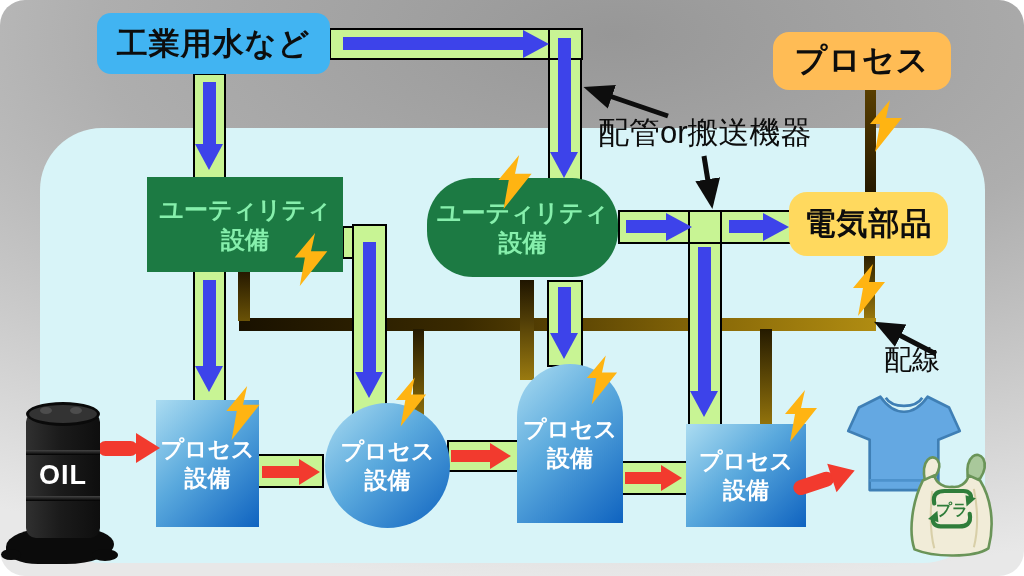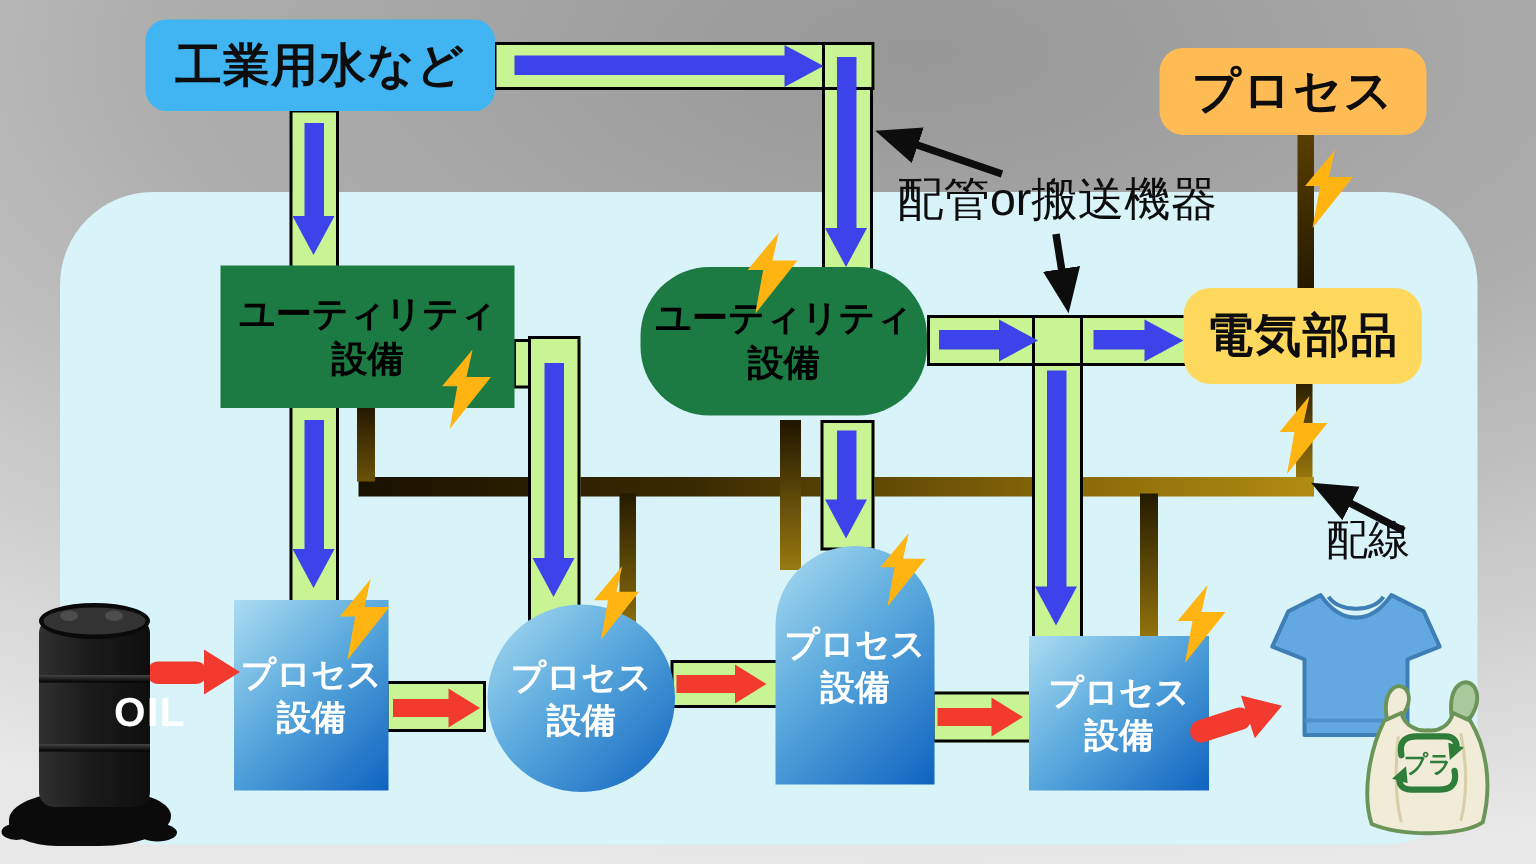--- a/index.html
+++ b/index.html
@@ -1,34 +1,35 @@
 <!DOCTYPE html>
 <html><head>
 <meta charset="utf-8">
 <style>
   html,body{margin:0;padding:0;}
   #stage{
     position:relative;width:1024px;height:576px;overflow:hidden;
     font-family:"Liberation Sans","DejaVu Sans",sans-serif;
     background:radial-gradient(120% 95% at 60% 6%, #979797 0%, #aeaeae 42%, #e8e8e8 100%);
+    border-radius:25px;
   }
   .abs{position:absolute;}
   .factory{
     position:absolute;left:40px;top:128px;width:945px;height:435px;
     background:#d8f4f8;border-radius:62px;
   }
   
   .wire{position:absolute;}
   
   .pipe{position:absolute;background:#c8f494;border:2px solid #000;box-sizing:border-box;}
   .jline{position:absolute;background:#000;width:2px;}
   
   .node{position:absolute;display:flex;flex-direction:column;align-items:center;justify-content:center;
         text-align:center;line-height:1.25;}
-  .green{background:#1c7a43;color:#000000;font-weight:700;font-size:24px;}
+  .green{background:#1c7a43;color:#86efac;font-weight:700;font-size:24px;}
   .procgrad{background:linear-gradient(135deg,#abdcf1 0%,#5aa9dd 45%,#0f63c0 100%);color:#fff;font-weight:700;font-size:23px;}
   .tagbox{position:absolute;display:flex;align-items:center;justify-content:center;
           font-weight:800;color:#0d0d0d;letter-spacing:1px;}
   
   .shaft{position:absolute;background:#3d43ea;}
   .head-down{position:absolute;width:0;height:0;border-left:14px solid transparent;
              border-right:14px solid transparent;border-top:26px solid #3d43ea;}
   .head-right{position:absolute;width:0;height:0;border-top:14px solid transparent;
               border-bottom:14px solid transparent;border-left:26px solid #3d43ea;}
   .red.shaft{background:#f23a2e;}
@@ -43,21 +44,21 @@
           border-radius:55% 45% 60% 40%/70% 60% 75% 55%;}
   .puddle:before{content:"";position:absolute;left:-5px;bottom:4px;width:20px;height:11px;background:#0b0b0b;border-radius:50%;}
   .puddle:after{content:"";position:absolute;right:-4px;bottom:3px;width:26px;height:12px;background:#0b0b0b;border-radius:50%;}
   .bbody{position:absolute;left:20px;top:16px;width:74px;height:126px;border-radius:10px;
          background:linear-gradient(90deg,#303030,#1b1b1b 45%,#0e0e0e);}
   .bcap{position:absolute;left:20px;top:6px;width:74px;height:24px;border-radius:50%;
         background:#333;border:3px solid #0a0a0a;box-sizing:border-box;}
   .bung{position:absolute;width:12px;height:7px;border-radius:50%;background:#4d4d4d;}
   .ridge{position:absolute;left:20px;width:74px;height:5px;background:linear-gradient(#454545,#000);}
   .oiltext{position:absolute;left:20px;top:60px;width:74px;height:38px;display:flex;align-items:center;
-           justify-content:center;color:#fff;font-weight:900;font-size:27px;letter-spacing:1px;padding-left:37px;}
+           justify-content:center;color:#fff;font-weight:900;font-size:27px;letter-spacing:1px;}
 </style>
 </head>
 <body>
 
 <div id="stage">
 
   <div class="factory"></div>
 
   <div class="wire" style="left:865px;top:88px;width:11px;height:106px;background:linear-gradient(#5a3f00,#241800);"></div>
   <div class="wire" style="left:864px;top:254px;width:11px;height:74px;background:linear-gradient(#2a1d00,#a8840e);"></div>

